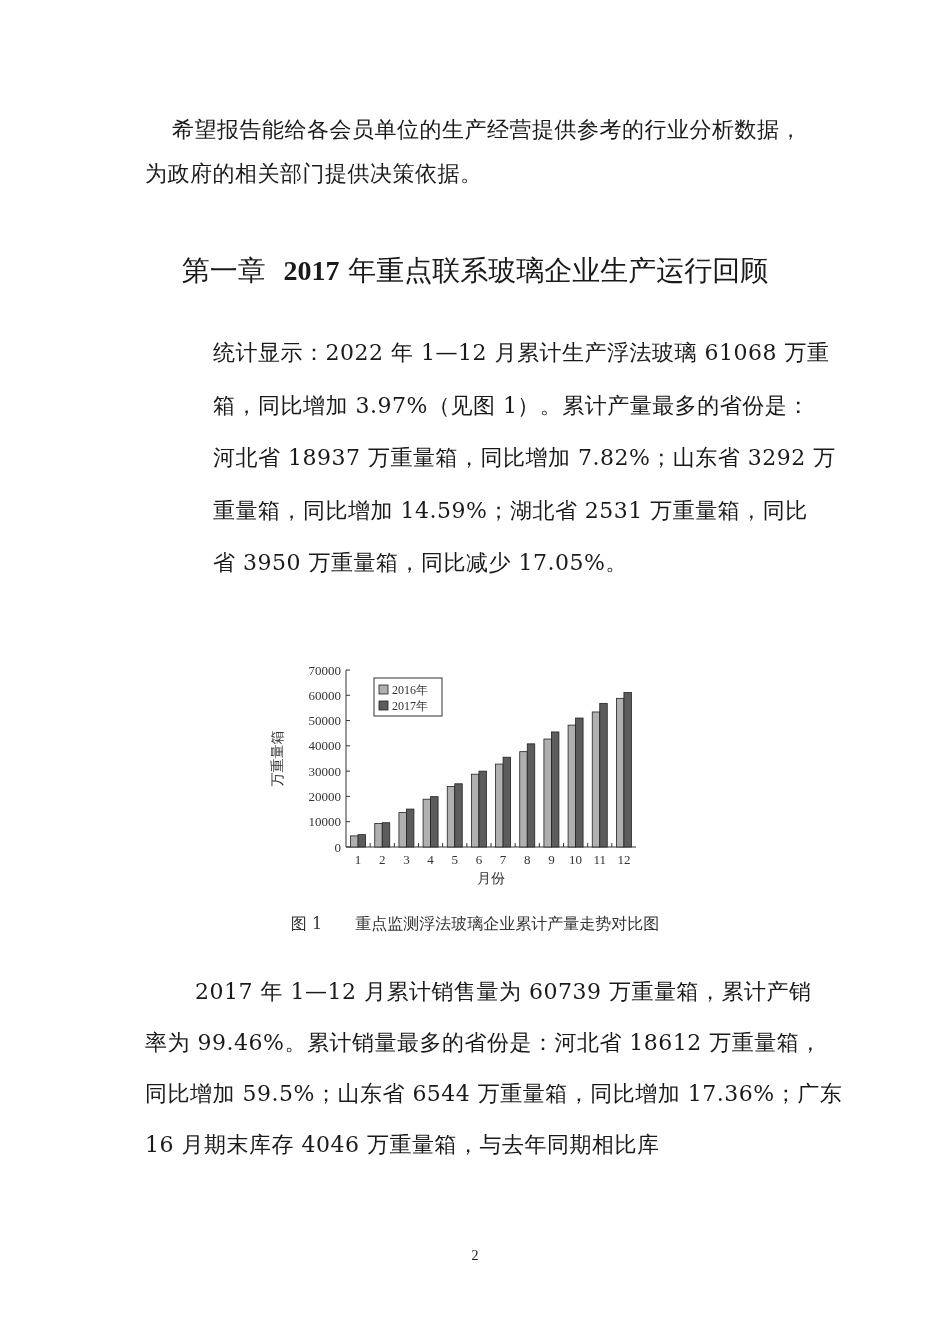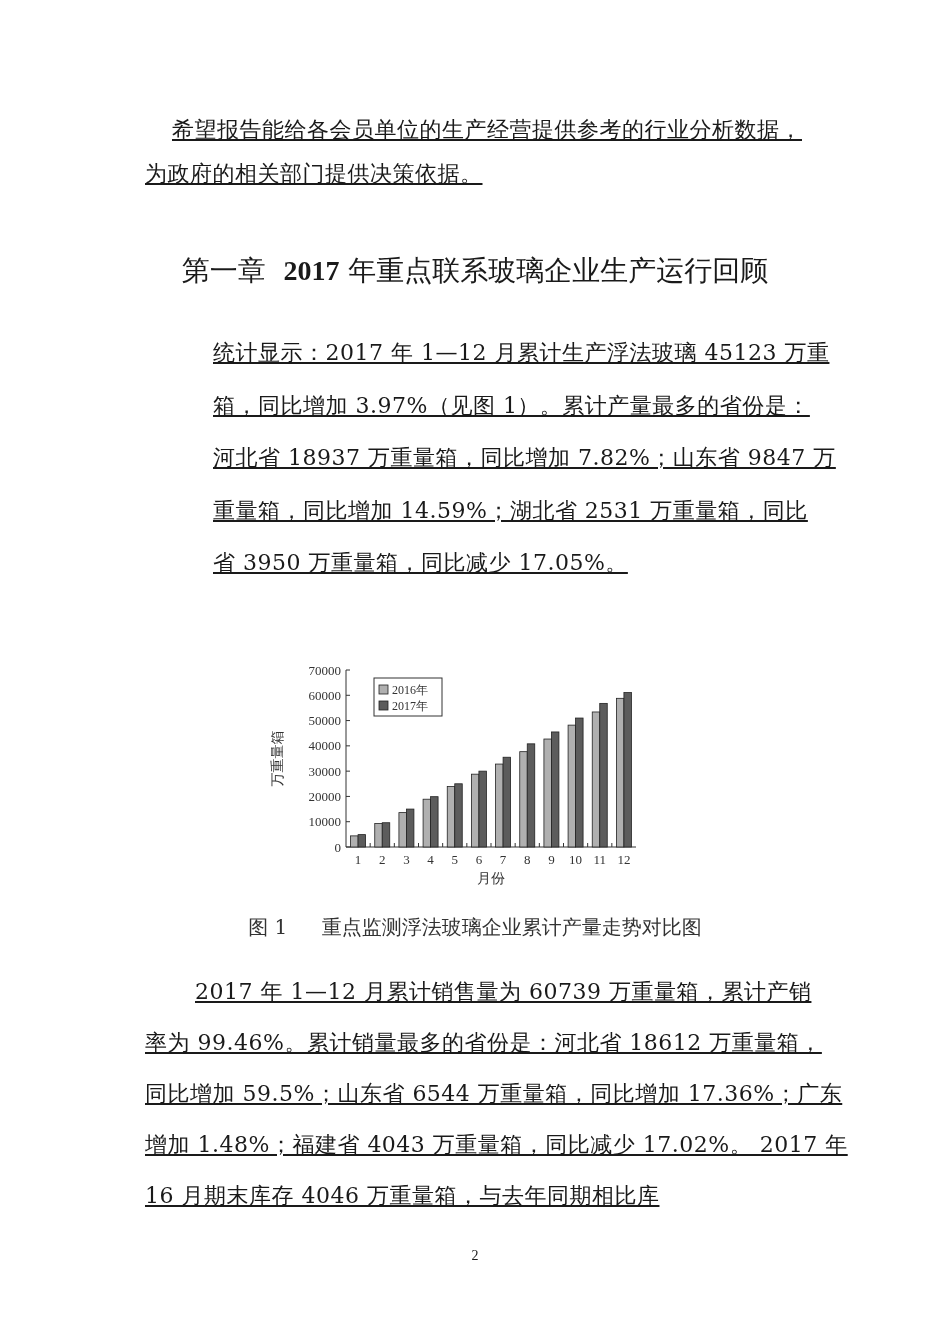--- a/index.html
+++ b/index.html
@@ -1,49 +1,49 @@
 <!DOCTYPE html>
 <html><head>
 <meta charset="utf-8">
 <style>
   html, body { margin: 0; padding: 0; background: #ffffff; }
   body { width: 950px; height: 1344px; position: relative; overflow: hidden;
          font-family: "DejaVu Serif", "Liberation Serif", serif; color: #1a1a1a; }
-  .para { position: absolute; font-size: 22px; line-height: 44px; letter-spacing: 0.5px; text-decoration: underline; }
+  .para { position: absolute; font-size: 22px; line-height: 44px; letter-spacing: 0.5px; }
   .p1 { left: 145px; top: 108px; width: 690px; }
   .p1 .indent { padding-left: 27px; }
   .heading { position: absolute; left: 0; width: 950px; top: 252px; text-align: center; font-size: 28px; }
   .heading b { font-family: "Liberation Serif", serif; font-weight: bold; }
   .p2 { left: 213px; top: 327px; width: 610px; line-height: 52.5px; }
   .p3 { left: 145px; top: 966px; width: 690px; line-height: 51px; }
   .line { display: block; white-space: nowrap; }
-  .caption { position: absolute; left: 0; width: 950px; top: 914px; text-align: center; font-size: 20px; color: #333; }
+  .caption { position: absolute; left: 0; width: 950px; top: 914px; text-align: center; font-size: 16px; color: #333; }
   .caption .num { margin-right: 28px; }
   .pageno { position: absolute; left: 0; width: 950px; top: 1248px; text-align: center; font-size: 14px; font-family: "Liberation Serif", serif; }
   .chart { position: absolute; left: 268px; top: 660px; width: 380px; height: 235px; }
   .chart text { font-family: "Liberation Serif", serif; }
 </style>
 </head>
 <body>
 
 <div class="para p1">
   <span class="line indent">希望报告能给各会员单位的生产经营提供参考的行业分析数据，</span>
   <span class="line">为政府的相关部门提供决策依据。</span>
 </div>
 
 <div class="heading">
   <span>第一章</span>&nbsp;
   <b>2017</b>
   <span>年重点联系玻璃企业生产运行回顾</span>
 </div>
 
 <div class="para p2">
-  <span class="line">统计显示：2017 年 1—12 月累计生产浮法玻璃 45123 万重</span>
+  <span class="line">统计显示：2022 年 1—12 月累计生产浮法玻璃 61068 万重</span>
   <span class="line">箱，同比增加 3.97%（见图 1）。累计产量最多的省份是：</span>
-  <span class="line">河北省 18937 万重量箱，同比增加 7.82%；山东省 9847  万</span>
+  <span class="line">河北省 18937 万重量箱，同比增加 7.82%；山东省 3292  万</span>
   <span class="line">重量箱，同比增加 14.59%；湖北省 2531 万重量箱，同比</span>
   <span class="line">省 3950 万重量箱，同比减少 17.05%。</span>
 </div>
 
 <div class="chart">
   <svg id="chart-svg" width="380" height="235" viewBox="0 0 380 235">
       <line x1="78" y1="10" x2="78" y2="187" stroke="#333" stroke-width="1"></line>
       <line x1="78" y1="187" x2="82" y2="187" stroke="#333" stroke-width="1"></line>
       <text x="73" y="191.5" font-size="13" text-anchor="end" fill="#333">0</text>
       <line x1="78" y1="161.71428571428572" x2="82" y2="161.71428571428572" stroke="#333" stroke-width="1"></line>
@@ -120,17 +120,16 @@
 
 <div class="caption">
   <span class="num">图 1</span>
   <span>重点监测浮法玻璃企业累计产量走势对比图</span>
 </div>
 
 <div class="para p3">
   <span class="line" style="padding-left:50px">2017 年 1—12 月累计销售量为 60739 万重量箱，累计产销</span>
   <span class="line">率为 99.46%。累计销量最多的省份是：河北省 18612 万重量箱，</span>
   <span class="line">同比增加 59.5%；山东省 6544 万重量箱，同比增加 17.36%；广东</span>
-  <span class="line">增加 1.48%；福建省 4043 万重量箱，同比减少 17.02%。 2017 年</span>
   <span class="line">16 月期末库存 4046 万重量箱，与去年同期相比库</span>
 </div>
 
 <div class="pageno">2</div>
 
 </body></html>

